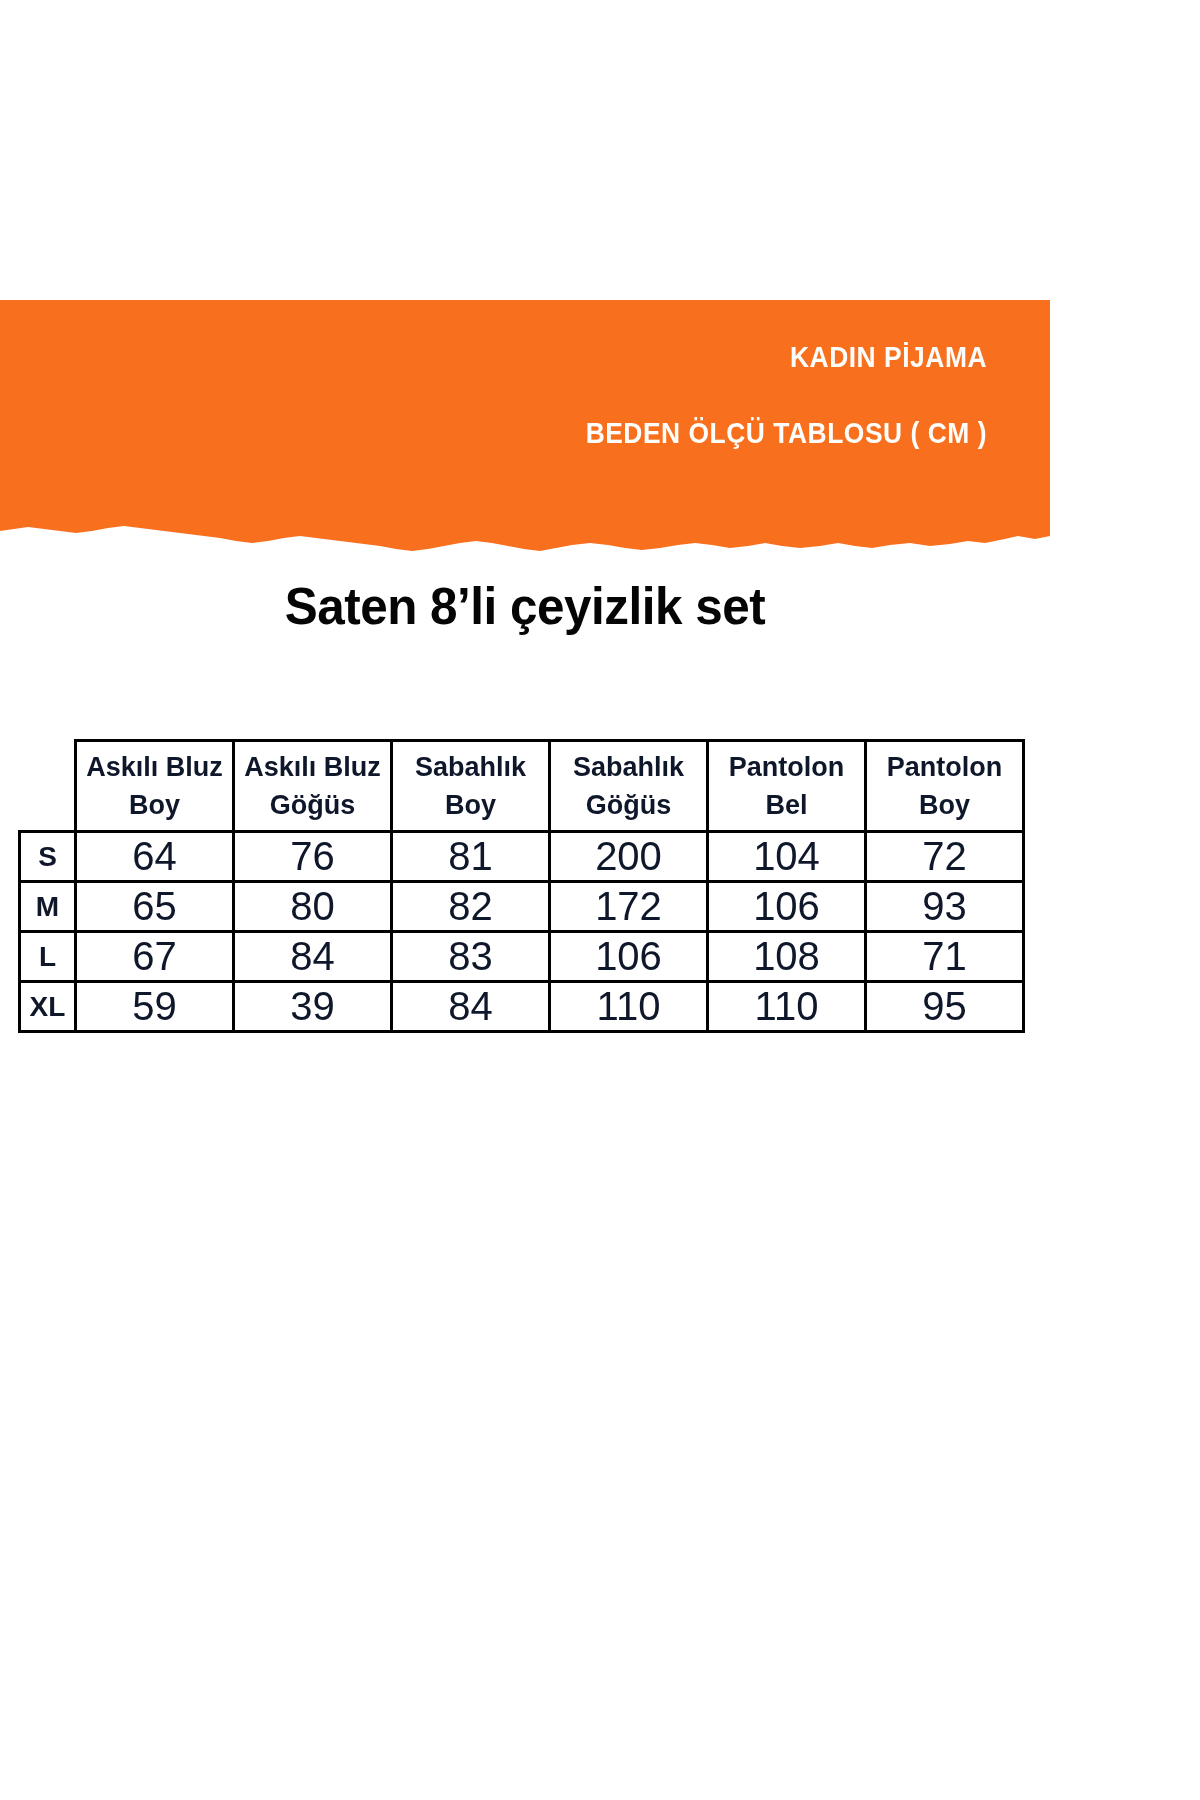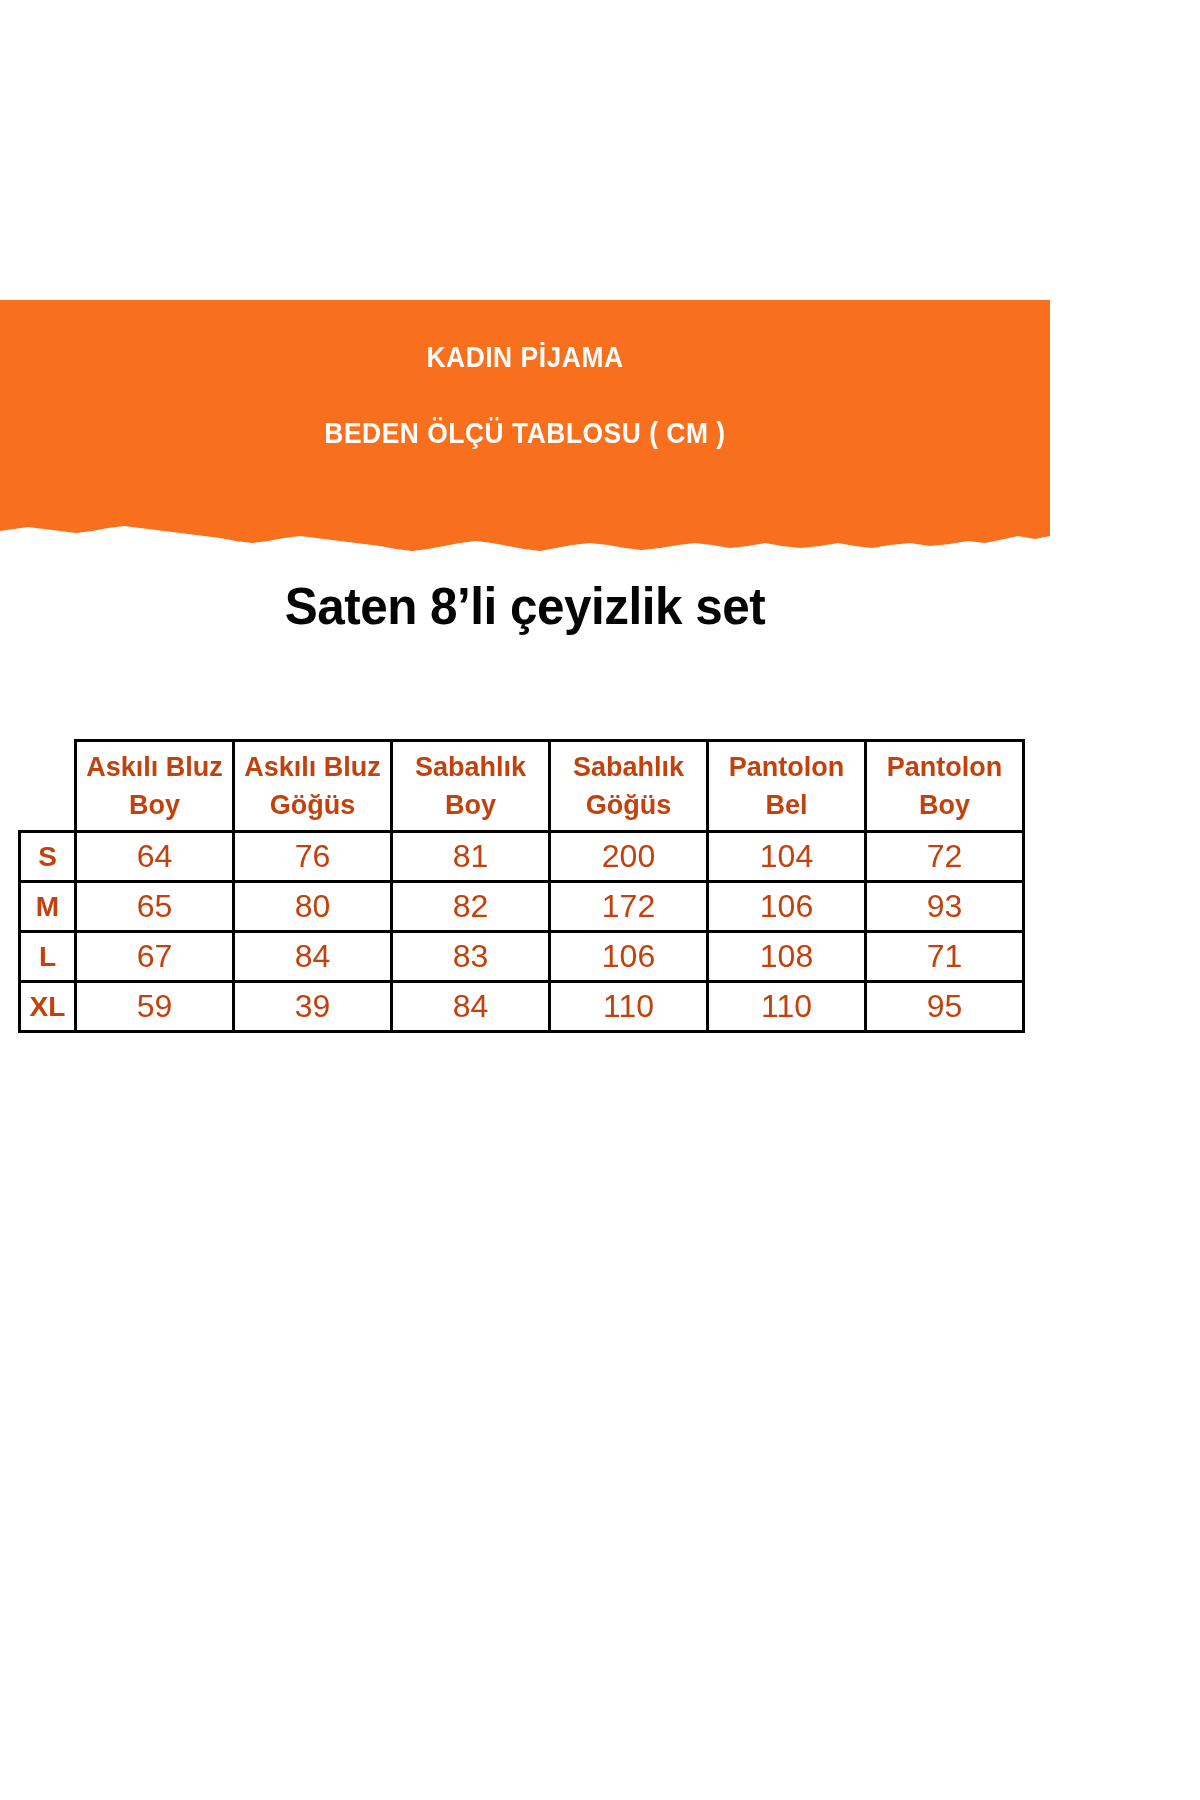--- a/index.html
+++ b/index.html
@@ -53,21 +53,21 @@
     display: block;
     width: 100%;
     height: 100%;
   }
   .banner-text {
     position: absolute;
     left: 0;
     top: 0;
     width: 100%;
     height: 100%;
-    text-align: center;
+    text-align: right;
   }
   .banner-line1 {
     position: absolute;
     left: 0;
     top: 40px;
     width: 100%;
     color: #fdfdfb;
     font-family: "Liberation Sans Narrow", "Liberation Sans", sans-serif;
     font-weight: bold;
     font-size: 30px;
@@ -116,21 +116,21 @@
     background: #ffffff;
   }
   table.size-table col.c-size  { width: 56px; }
   table.size-table col.c-data  { width: 158px; }
 
   table.size-table th,
   table.size-table td {
     border: 3px solid #000000;
     text-align: center;
     vertical-align: middle;
-    color: #c2410c;
+    color: #0f172a;
     background: #ffffff;
   }
   table.size-table thead th {
     height: 84px;
     font-family: "Liberation Sans", sans-serif;
     font-weight: bold;
     font-size: 27px;
     line-height: 38px;
     padding: 2px 2px;
   }
@@ -143,21 +143,21 @@
     height: 47px;
     font-family: "Liberation Sans", sans-serif;
     font-weight: bold;
     font-size: 28px;
     padding: 0;
   }
   table.size-table tbody td {
     height: 47px;
     font-family: "Liberation Sans", sans-serif;
     font-weight: normal;
-    font-size: 32px;
+    font-size: 40px;
     padding: 0;
   }
   .hdr-l1 { display: block; }
   .hdr-l2 { display: block; }
 </style>
 </head>
 <body>
 
 <div class="page">
   <div class="content">

